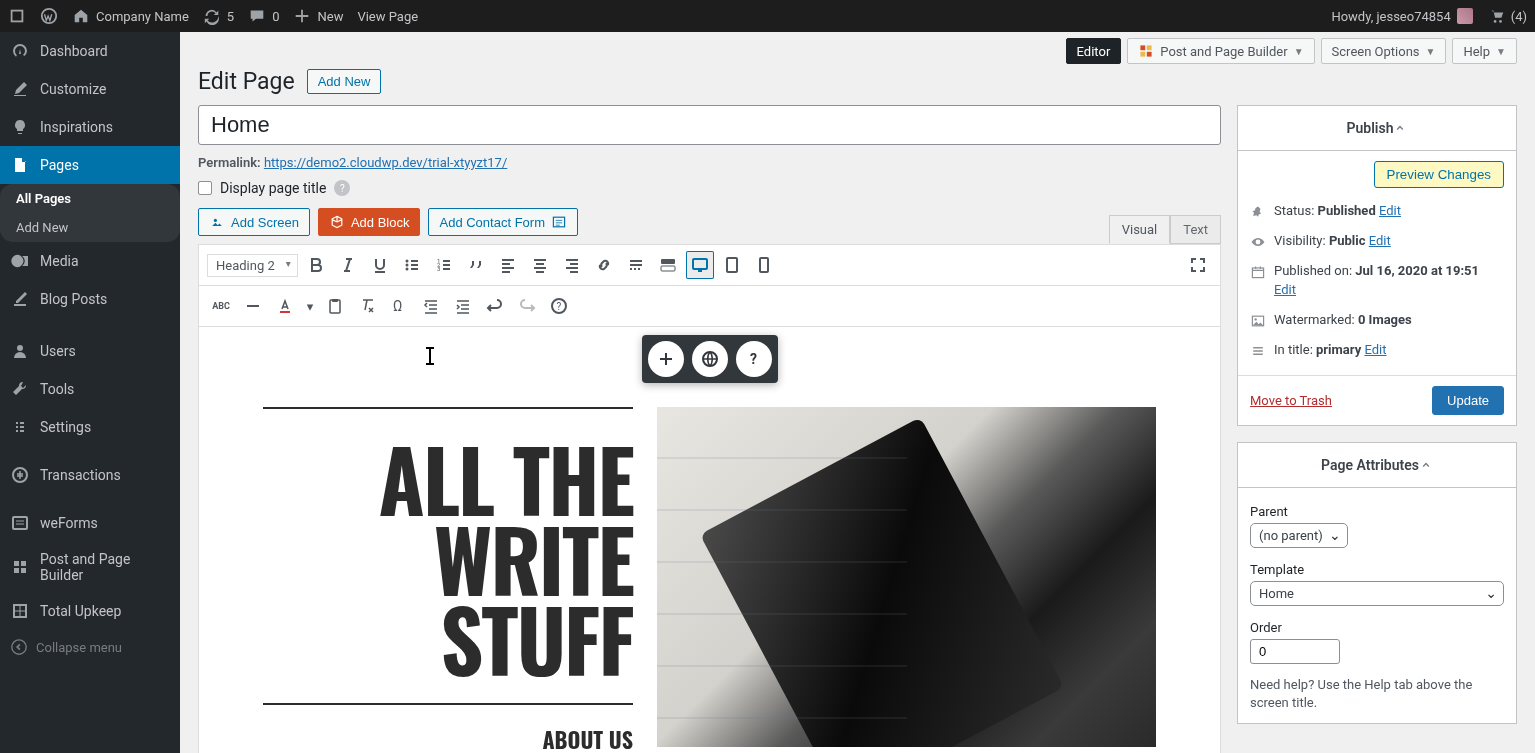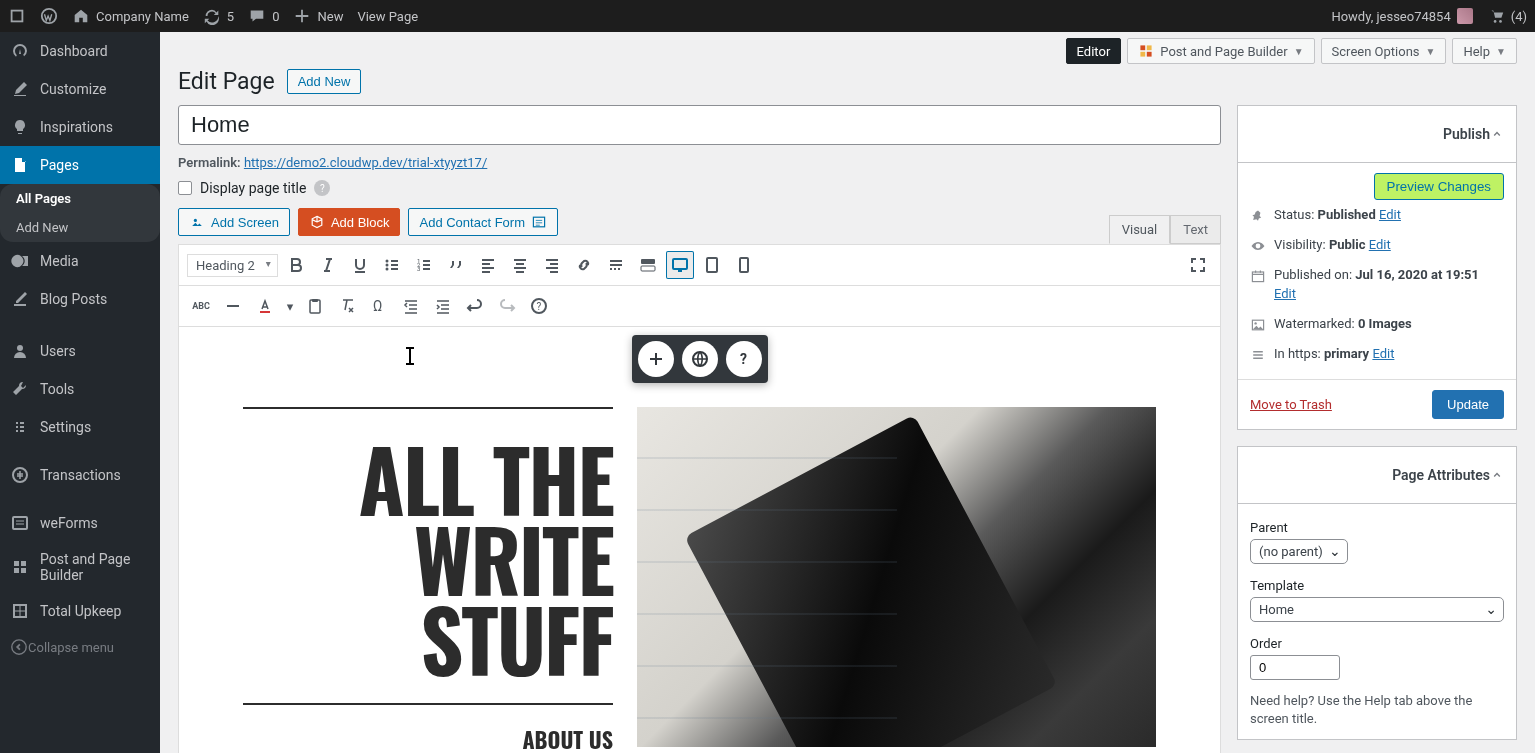--- a/index.html
+++ b/index.html
@@ -9,31 +9,31 @@
 .adminbar { height: 32px; background: #1d1d1d; color: #c3c4c7; display: flex; align-items: center; padding: 0 8px; font-size: 13px; justify-content: space-between; }
 .adminbar-left, .adminbar-right { display: flex; align-items: center; gap: 14px; }
 .adminbar-item { display: flex; align-items: center; gap: 6px; cursor: pointer; color: #c3c4c7; }
 .adminbar-item svg { width: 18px; height: 18px; fill: #9ea3a8; }
 .cart-badge { color: #c3c4c7; }
 .avatar-img { width: 16px; height: 16px; background: linear-gradient(45deg,#c9a,#a78); border-radius:2px; }
 
 .wrap { display: flex; height: calc(753px - 32px); }
 
 
-.sidebar { width: 160px; background: #23282d; color: #eee; display: flex; flex-direction: column; font-size:14px; }
+.sidebar { width: 180px; background: #23282d; color: #eee; display: flex; flex-direction: column; font-size:14px; }
 .menu-item { display: flex; align-items: center; gap: 10px; padding: 9px 10px; cursor: pointer; color: #c3c4c7; position: relative; }
 .menu-item.current { background: #0073aa; color: #fff; }
 .menu-item.current::after { content:''; position:absolute; right:-8px; top:50%; transform:translateY(-50%); border:8px solid transparent; border-left-color:#0073aa; }
 .menu-item svg { width: 20px; height: 20px; fill: #9ea3a8; flex-shrink:0; }
 .menu-item.current svg { fill:#fff; }
 .submenu { background: #32373c; padding-left: 0; border-radius: 13px; }
 .submenu-item { padding: 7px 16px; cursor: pointer; color: #c3c4c7; font-size:13px; }
 .submenu-item.current { color:#fff; font-weight:600; }
 .plugin-badge { background:#d63638; color:#fff; border-radius:10px; font-size:11px; padding:1px 6px; display:inline-block; }
-.collapse { display:flex; align-items:center; gap:0; padding:8px 10px; color:#787c82; cursor:pointer; font-size:13px; }
+.collapse { display:flex; align-items:center; gap:8px; padding:8px 10px; color:#787c82; cursor:pointer; font-size:13px; }
 .collapse svg { width:18px; height:18px; fill:#787c82; }
 
 
 .main { flex: 1; background: #f0f0f1; overflow-y: auto; position: relative; }
 .top-tools { display:flex; justify-content:flex-end; gap:6px; padding: 6px 18px 0 18px; }
 .top-tool { background:#f6f7f7; border:1px solid #c3c4c7; padding:4px 10px; display:flex; align-items:center; gap:6px; cursor:pointer; color:#50575e; font-size:13px; border-radius:2px; }
 .top-tool.dark { background:#1d2327; color:#fff; border-color:#1d2327; }
 .top-tool svg { width:16px; height:16px; }
 .tri { font-size:10px; color:#787c82; }
 
@@ -88,27 +88,27 @@
 .text-col { flex:0 0 370px; text-align:right; border-top:2px solid #2c2c2c; padding-top:30px; }
 .big-h { font-family: Oswald, Impact, sans-serif; font-size:84px; font-weight:700; line-height:0.95; letter-spacing:-2px; color:#2c2c2c; }
 .about-h { font-family: Oswald, Impact, sans-serif; font-size:22px; font-weight:700; color:#2c2c2c; margin-top:25px; border-top:2px solid #2c2c2c; padding-top:18px;}
 .img-col { flex:1; }
 .pen-img { width:100%; height:340px; background: linear-gradient(135deg, #e8e6e1 0%, #d4d2cc 40%, #5a5a5a 55%, #1a1a1a 70%, #3a3a3a 85%, #2a2a2a 100%); position:relative; overflow:hidden; }
 .pen-img::before { content:''; position:absolute; right:30%; top:15%; width:50%; height:90%; background:linear-gradient(135deg, #4a4a4a, #0a0a0a, #2a2a2a); transform:rotate(-28deg); border-radius:8px; }
 .pen-img::after { content:''; position:absolute; left:0; top:0; width:50%; height:100%; background:repeating-linear-gradient(180deg, transparent, transparent 50px, rgba(100,120,140,0.15) 50px, rgba(100,120,140,0.15) 52px); }
 
 
 .panel { border:1px solid #c3c4c7; background:#fff; margin-bottom:16px; }
-.panel-head { padding:20px 12px; border-bottom:1px solid #c3c4c7; display:flex; justify-content:flex-end; align-items:center; font-weight:600; font-size:14px; }
+.panel-head { padding:14px 12px; border-bottom:1px solid #c3c4c7; display:flex; justify-content:center; align-items:center; font-weight:600; font-size:14px; }
 .panel-head svg { width:14px; height:14px; fill:#787c82; }
 .panel-body { padding:10px 12px; font-size:13px; }
 .pb-row { display:flex; align-items:flex-start; gap:8px; padding:6px 0; line-height:1.4; }
 .pb-row svg { width:16px; height:16px; fill:#8c8f94; flex-shrink:0; margin-top:2px; }
 .pb-row a { color:#2271b1; text-decoration:underline; cursor:pointer; }
-.preview-btn { border:1px solid #0073aa; color:#0073aa; background:#bef264; padding:5px 12px; border-radius:3px; cursor:pointer; float:right; }
+.preview-btn { border:1px solid #0073aa; color:#0073aa; background:#fef9c3; padding:5px 12px; border-radius:3px; cursor:pointer; float:right; margin-bottom:8px; }
 .panel-foot { padding:10px 12px; border-top:1px solid #ddd; display:flex; justify-content:space-between; align-items:center; }
 .trash-link { color:#b32d2e; text-decoration:underline; cursor:pointer; }
 .update-btn { background:#2271b1; color:#fff; border:1px solid #2271b1; padding:6px 14px; border-radius:3px; cursor:pointer; font-size:13px; }
 .sel-box { border:1px solid #8c8f94; border-radius:5px; padding:4px 24px 4px 8px; display:inline-flex; align-items:flex-end; gap:8px; position:relative; background:#fff; font-size:13px; }
 .sel-box::after { content:'⌄'; position:absolute; right:6px; color:#2c3338; font-size:14px; }
 .sel-box.full { width:100%; display:flex; }
 .ord-inp { border:1px solid #8c8f94; border-radius:3px; padding:4px 8px; width:90px; font-size:13px; }
 .pa-label { font-size:13px; color:#1d2327; padding:6px 0 4px 0; display:block; font-weight:400; }
 .help-txt { font-size:13px; color:#50575e; padding-top:12px; line-height:1.4; }
 
@@ -567,21 +567,21 @@
                   <rect x="3" y="4" width="14" height="12" fill="none" stroke="#8c8f94" stroke-width="1.5"></rect>
                   <circle cx="7" cy="8" r="1.5"></circle>
                   <path d="M4 15l4-4 3 3 2-2 4 4"></path>
                 </svg>
                 <div><span>Watermarked:</span> <strong>0 Images</strong></div>
               </div>
             <div class="pb-row">
                 <svg viewBox="0 0 20 20">
                   <path d="M4 6h12M4 10h12M4 14h12" stroke="#8c8f94" stroke-width="2"></path>
                 </svg>
-                <div><span>In https:</span> <strong>primary</strong> <a>Edit</a></div>
+                <div><span>In title:</span> <strong>primary</strong> <a>Edit</a></div>
               </div>
           </div>
           <div class="panel-foot">
             <a class="trash-link">Move to Trash</a>
             <button class="update-btn">Update</button>
           </div>
         </div>
 
         <div class="panel">
           <div class="panel-head">

